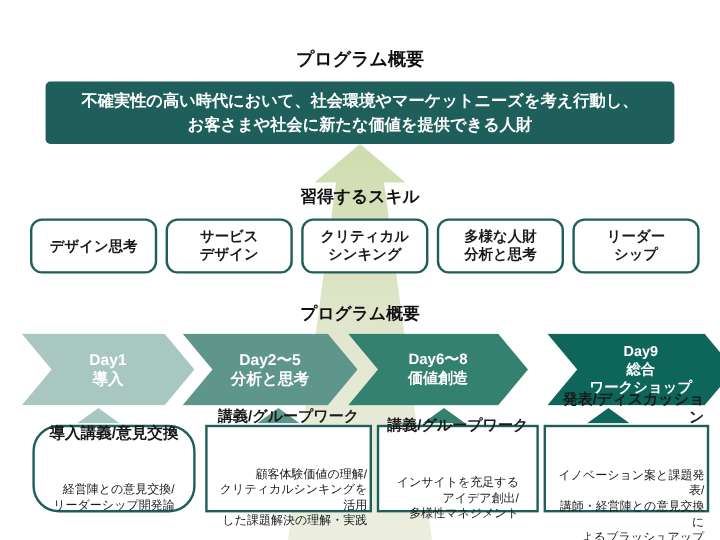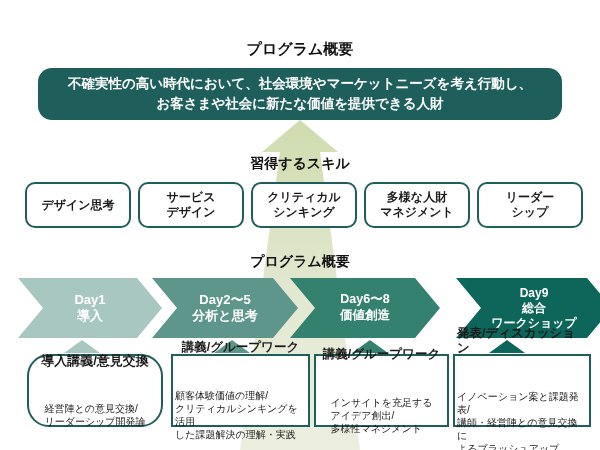--- a/index.html
+++ b/index.html
@@ -29,21 +29,21 @@
     color:#111;
     z-index:3;
   }
   #vision-heading{top:40px;font-size:15px;}
   #skills-heading{top:155px;font-size:14px;}
   #program-heading{top:253px;font-size:14px;}
   .vision-banner{
     position:absolute;
     left:38px;top:68px;
     width:524px;height:52px;
-    border-radius:14px;
+    border-radius:4px;
     display:flex;align-items:center;justify-content:center;
     text-align:center;
     color:#ffffff;
     font-weight:bold;
     font-size:13.5px;
     line-height:1.5;
     white-space:pre-line;
     z-index:2;
   }
   .skill-box{
@@ -83,21 +83,21 @@
     clip-path:polygon(50% 0,0 100%,100% 100%);
     z-index:2;
   }
   .detail-box{
     position:absolute;
     top:354px;height:73px;
     box-sizing:border-box;
     background:#ffffff;
     border:2px solid #1e5f5b;
     display:flex;flex-direction:column;align-items:center;justify-content:center;
-    text-align:left;
+    text-align:right;
     color:#1a1a1a;
     z-index:2;
     padding:2px;
     gap:32px;
   }
   .detail-title{
     font-weight:bold;
     font-size:12.5px;
     line-height:1.2;
     margin-bottom:2px;
@@ -134,21 +134,21 @@
 お客さまや社会に新たな価値を提供できる人財</div>
 
   <div id="skills-heading" class="heading">習得するスキル</div>
 
   <div id="skill-1" class="skill-box">サービス
 デザイン</div>
   <div id="skill-0" class="skill-box">デザイン思考</div>
   <div id="skill-2" class="skill-box">クリティカル
 シンキング</div>
   <div id="skill-3" class="skill-box">多様な人財
-マネジメント</div>
+分析と思考</div>
   <div id="skill-4" class="skill-box">リーダー
 シップ</div>
 
   <div id="program-heading" class="heading">プログラム概要</div>
 
   <div id="chev-0" class="chevron" style="background-color: rgb(168, 199, 193);">Day1
 導入</div>
   <div id="chev-1" class="chevron" style="background-color: rgb(95, 150, 139);">Day2〜5
 分析と思考</div>
   <div id="chev-2" class="chevron" style="background-color: rgb(53, 129, 111);">Day6〜8

